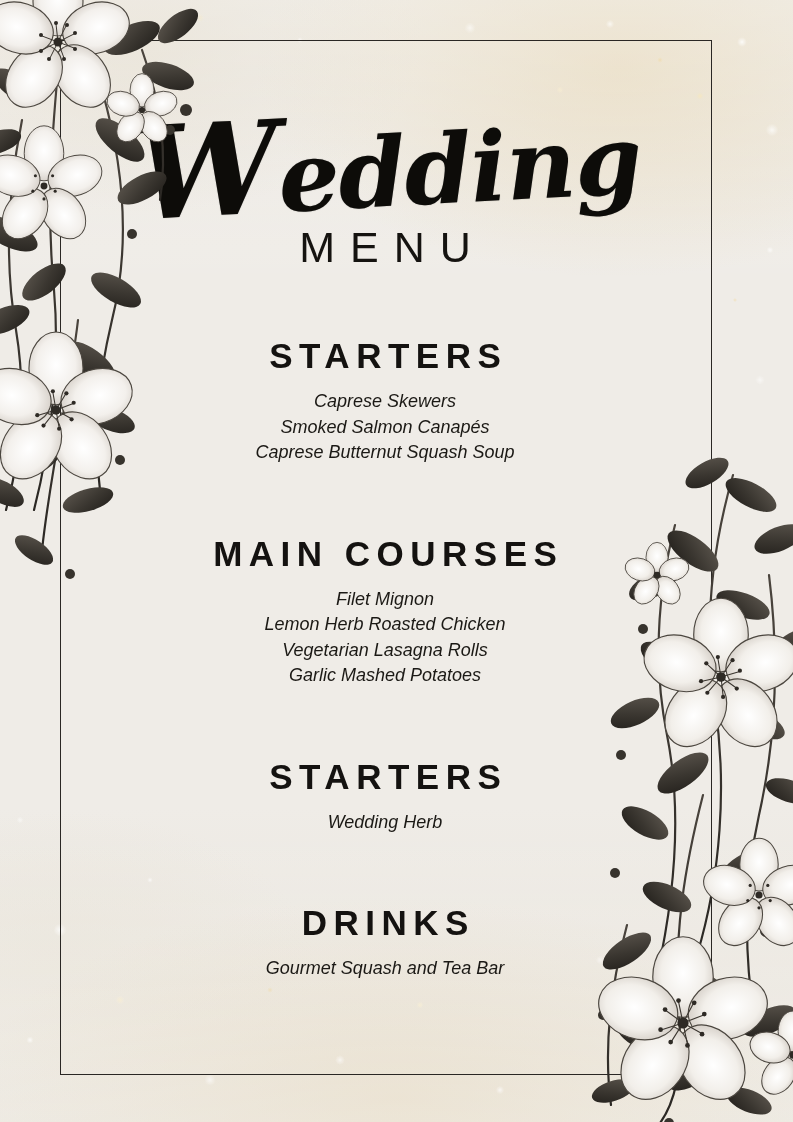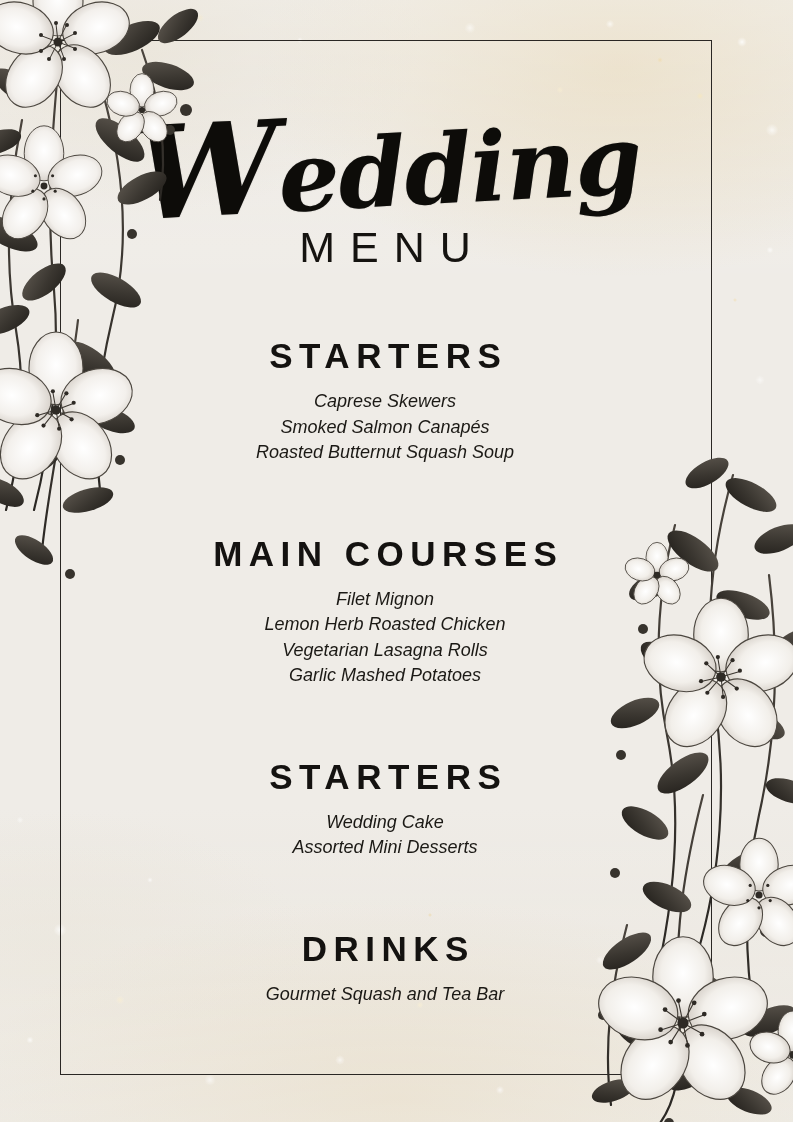--- a/index.html
+++ b/index.html
@@ -179,39 +179,38 @@
 
     <div class="script-title"><span class="cap">W</span><span>edding</span></div>
 
     <div class="subtitle">MENU</div>
 
     <div class="section first">
       <div class="section-title">STARTERS</div>
       <div class="items">
         <div class="item">Caprese Skewers</div>
         <div class="item">Smoked Salmon Canapés</div>
-        <div class="item">Roasted Butternut Squash Soup</div>
+        <div class="item">Caprese Butternut Squash Soup</div>
       </div>
     </div>
 
     <div class="section">
       <div class="section-title">MAIN COURSES</div>
       <div class="items">
         <div class="item">Filet Mignon</div>
         <div class="item">Lemon Herb Roasted Chicken</div>
         <div class="item">Vegetarian Lasagna Rolls</div>
         <div class="item">Garlic Mashed Potatoes</div>
       </div>
     </div>
 
     <div class="section">
       <div class="section-title">STARTERS</div>
       <div class="items">
-        <div class="item">Wedding Cake</div>
-        <div class="item">Assorted Mini Desserts</div>
+        <div class="item">Wedding Herb</div>
       </div>
     </div>
 
     <div class="section">
       <div class="section-title">DRINKS</div>
       <div class="items">
         <div class="item">Gourmet Squash and Tea Bar</div>
       </div>
     </div>
 

